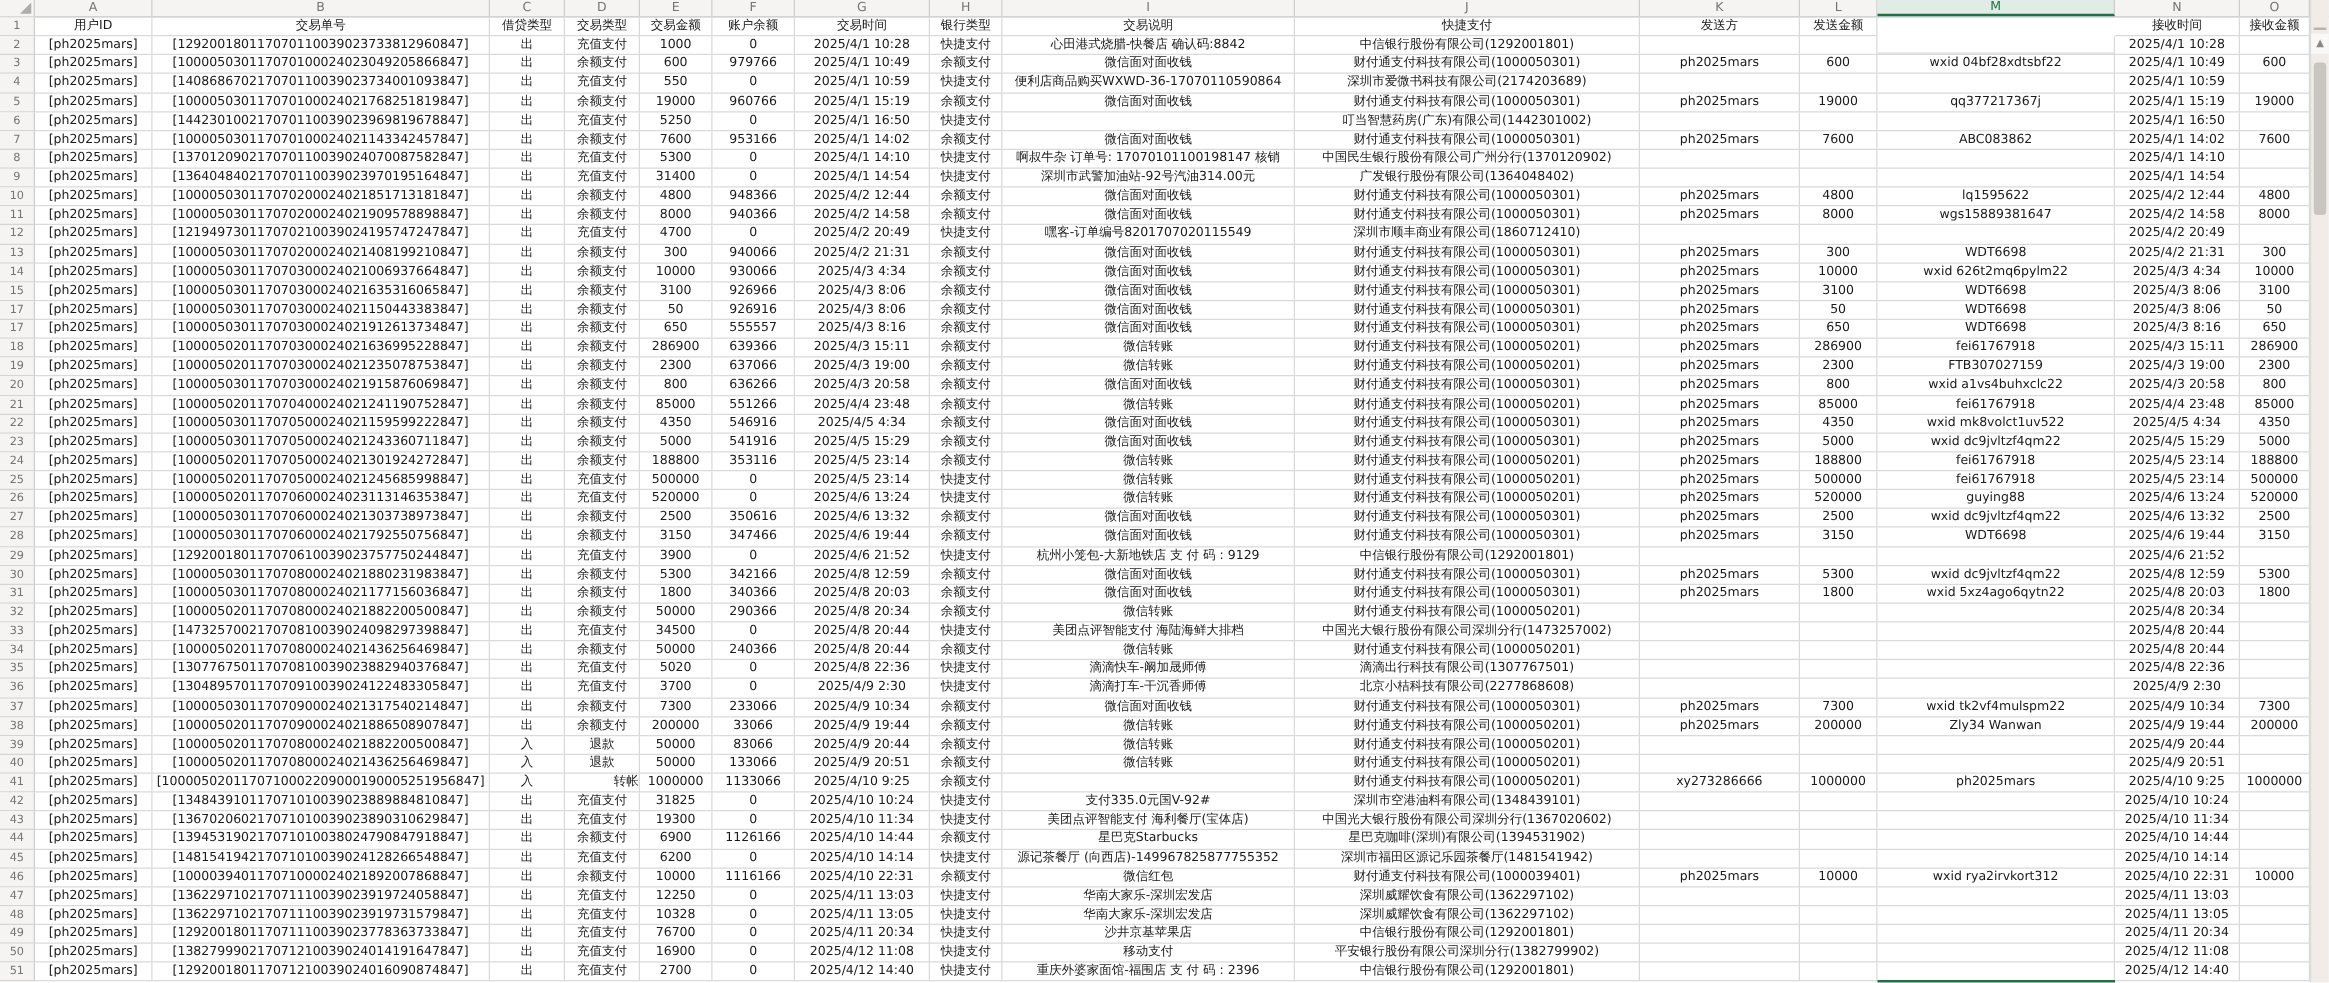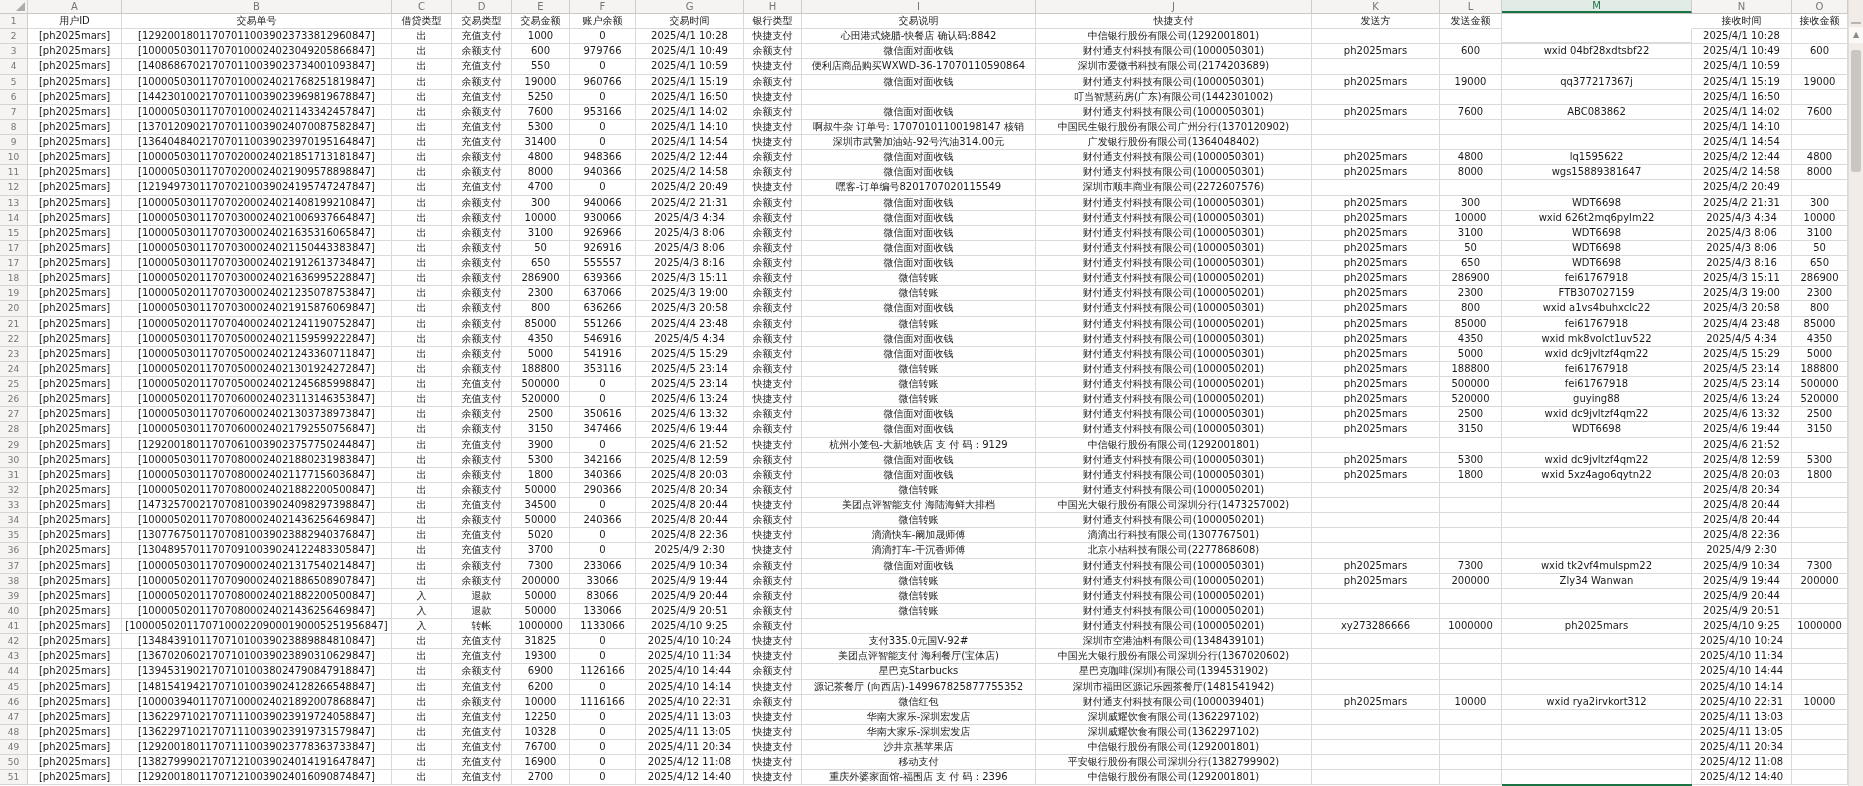--- a/index.html
+++ b/index.html
@@ -258,21 +258,21 @@
         <div class="rn">12</div>
         <div class="c" style="width: 94px; flex: 0 0 94px;">[ph2025mars]</div>
         <div class="c" style="width: 270px; flex: 0 0 270px;">[121949730117070210039024195747247847]</div>
         <div class="c" style="width: 60px; flex: 0 0 60px;">出</div>
         <div class="c" style="width: 60px; flex: 0 0 60px;">充值支付</div>
         <div class="c" style="width: 58px; flex: 0 0 58px;">4700</div>
         <div class="c" style="width: 66px; flex: 0 0 66px;">0</div>
         <div class="c" style="width: 108px; flex: 0 0 108px;">2025/4/2 20:49</div>
         <div class="c" style="width: 58px; flex: 0 0 58px;">快捷支付</div>
         <div class="c" style="width: 234px; flex: 0 0 234px;">嘿客-订单编号8201707020115549</div>
-        <div class="c" style="width: 276px; flex: 0 0 276px;">深圳市顺丰商业有限公司(2272607576)</div>
+        <div class="c" style="width: 276px; flex: 0 0 276px;">深圳市顺丰商业有限公司(1860712410)</div>
         <div class="c" style="width: 128px; flex: 0 0 128px;"></div>
         <div class="c" style="width: 62px; flex: 0 0 62px;"></div>
         <div class="c" style="width: 190px; flex: 0 0 190px;"></div>
         <div class="c" style="width: 100px; flex: 0 0 100px;">2025/4/2 20:49</div>
         <div class="c" style="width: 56px; flex: 0 0 56px;"></div>
       </div>
       <div class="r">
         <div class="rn">13</div>
         <div class="c" style="width: 94px; flex: 0 0 94px;">[ph2025mars]</div>
         <div class="c" style="width: 270px; flex: 0 0 270px;">[100005030117070200024021408199210847]</div>
@@ -774,21 +774,21 @@
         <div class="c" style="width: 62px; flex: 0 0 62px;"></div>
         <div class="c" style="width: 190px; flex: 0 0 190px;"></div>
         <div class="c" style="width: 100px; flex: 0 0 100px;">2025/4/9 20:51</div>
         <div class="c" style="width: 56px; flex: 0 0 56px;"></div>
       </div>
       <div class="r">
         <div class="rn">41</div>
         <div class="c" style="width: 94px; flex: 0 0 94px;">[ph2025mars]</div>
         <div class="c" style="width: 270px; flex: 0 0 270px;">[1000050201170710002209000190005251956847]</div>
         <div class="c" style="width: 60px; flex: 0 0 60px;">入</div>
-        <div class="c" style="width: 60px; flex: 0 0 60px;">转帐</div>
+        <div class="c" style="width: 60px; flex: 0 0 60px; text-align: right;">转帐</div>
         <div class="c" style="width: 58px; flex: 0 0 58px;">1000000</div>
         <div class="c" style="width: 66px; flex: 0 0 66px;">1133066</div>
         <div class="c" style="width: 108px; flex: 0 0 108px;">2025/4/10 9:25</div>
         <div class="c" style="width: 58px; flex: 0 0 58px;">余额支付</div>
         <div class="c" style="width: 234px; flex: 0 0 234px;"></div>
         <div class="c" style="width: 276px; flex: 0 0 276px;">财付通支付科技有限公司(1000050201)</div>
         <div class="c" style="width: 128px; flex: 0 0 128px;">xy273286666</div>
         <div class="c" style="width: 62px; flex: 0 0 62px;">1000000</div>
         <div class="c" style="width: 190px; flex: 0 0 190px;">ph2025mars</div>
         <div class="c" style="width: 100px; flex: 0 0 100px;">2025/4/10 9:25</div>

